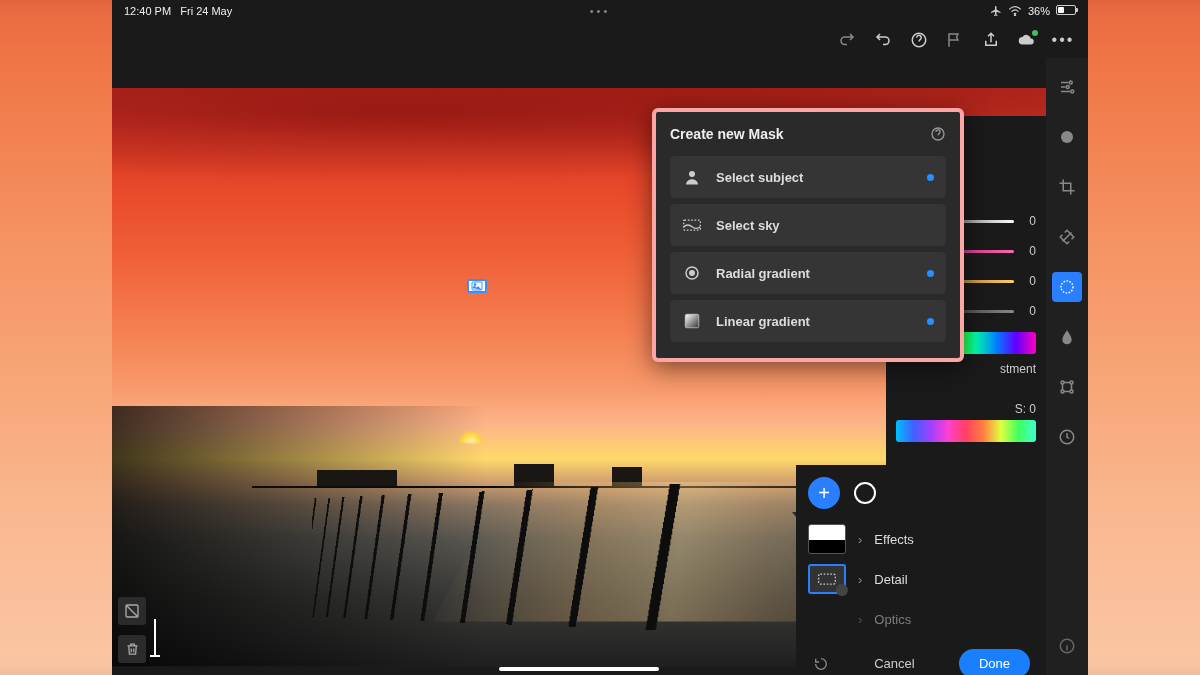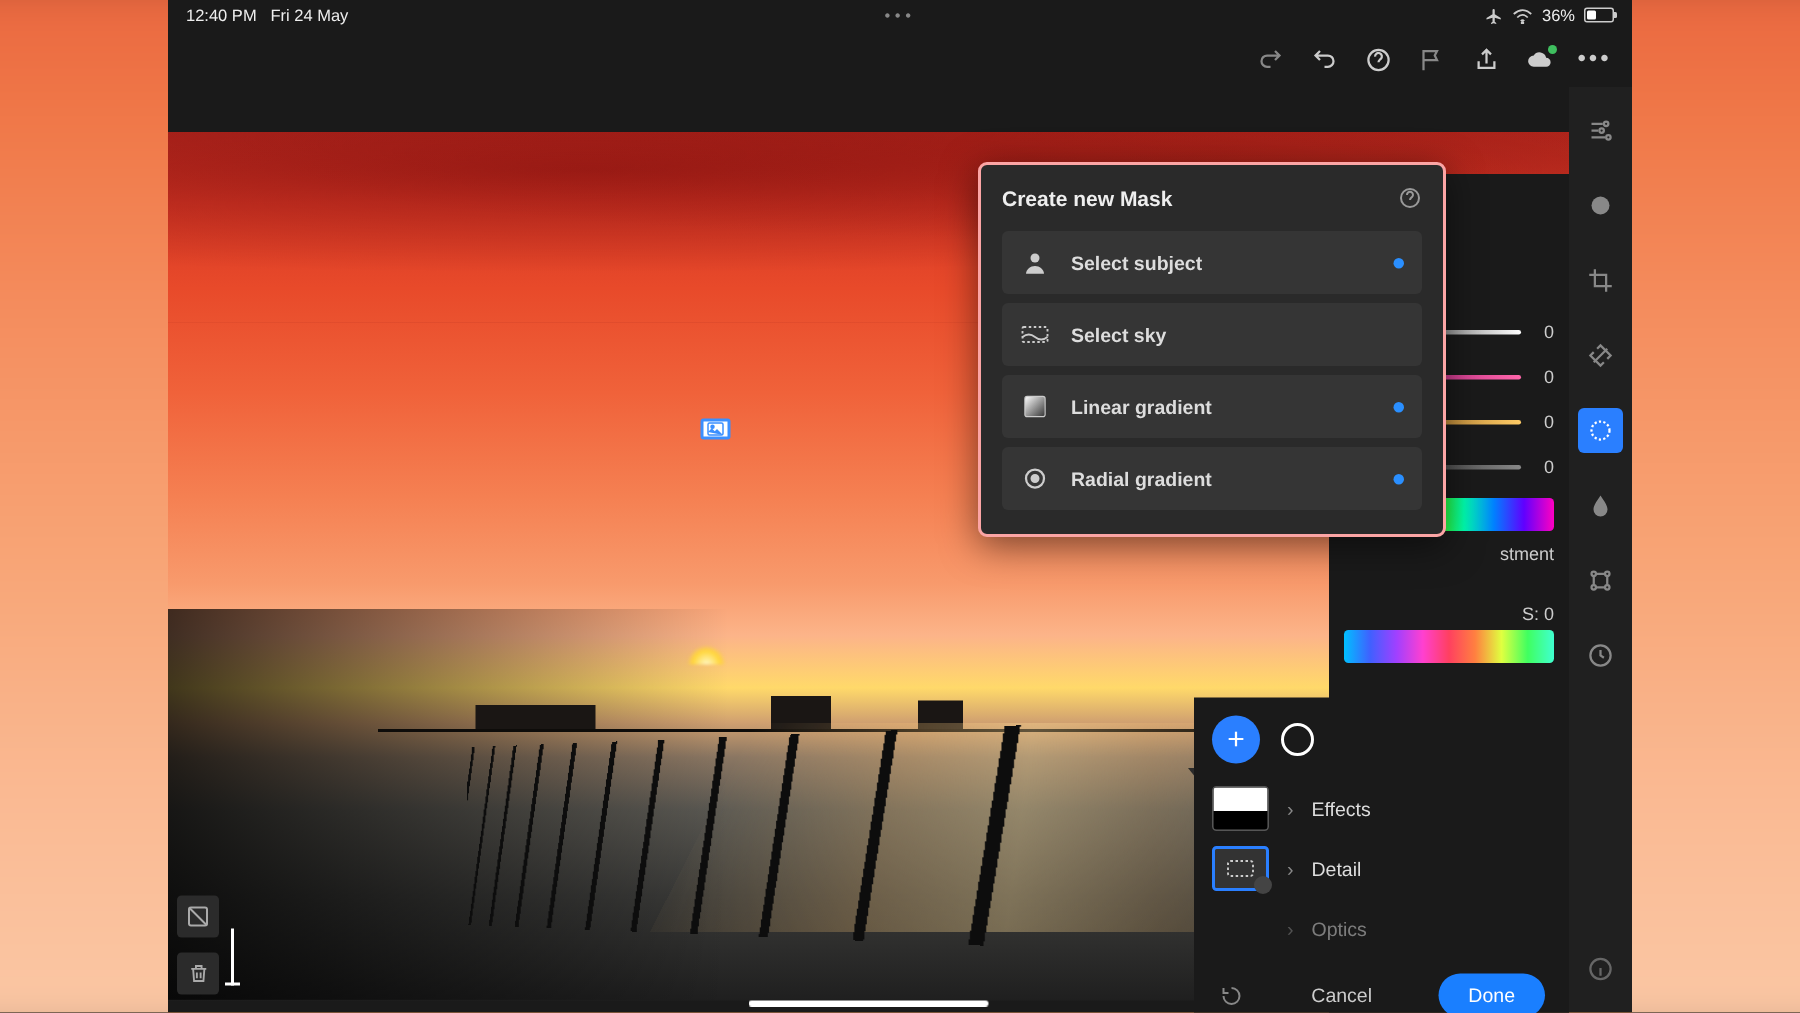--- a/index.html
+++ b/index.html
@@ -8,21 +8,21 @@
   
   .bg-blur {
     position: absolute; inset: 0;
     background: linear-gradient(180deg, #e8623d 0%, #f07848 15%, #f59061 35%, #f8a576 55%, #fab992 75%, #fbcaa8 100%);
     filter: blur(20px);
     transform: scale(1.1);
   }
   
   .app {
     position: absolute; left: 112px; top: 0; width: 976px; height: 675px;
-    background: #f97316; color: #ddd;
+    background: #0f766e; color: #ddd;
     display: flex; flex-direction: column;
   }
   
   
   .statusbar {
     height: 22px; display: flex; align-items: center; justify-content: space-between;
     padding: 0 12px; font-size: 11px; color: #eee; background: #1a1a1a;
   }
   .statusbar .center-dots { position: absolute; left: 50%; transform: translateX(-50%); letter-spacing: 3px; color: #888; }
   .statusbar .right { display: flex; align-items: flex-start; gap: 6px; }
@@ -98,21 +98,21 @@
   }
   .label-stment { text-align:right; padding: 8px 0; }
   .s-label { text-align:right; padding-top: 18px; }
   .hue-strip { height: 22px; border-radius:3px; margin-top:4px;
     background: linear-gradient(90deg, #00c0ff, #4060ff, #a040ff, #ff40d0, #ff4060, #ff8040, #e0ff40, #40ff60, #40ffd0);
   }
   
   
   .mask-popup {
     position: absolute; left: 540px; top: 50px; width: 312px;
-    background: #2a2a2a; border: 2px solid #fca5a5; border-radius: 6px;
+    background: #2a2a2a; border: 4px solid #fca5a5; border-radius: 6px;
     padding: 14px 14px 10px; box-shadow: 0 6px 24px rgba(0,0,0,0.5);
   }
   .mask-popup h3 { font-size: 14px; font-weight: 600; color:#eee; display:flex; justify-content:space-between; align-items:center; margin-bottom: 14px; }
   .mask-item { height: 42px; background: #353535; border-radius: 4px; margin-bottom: 6px; display:flex; align-items:center; padding: 0 12px; gap: 14px; font-size: 13px; position:relative;font-weight:bold; }
   .mask-item .mi-icon { width: 20px; display:flex; justify-content:center; color:#ccc; }
   .mask-item .dot { position:absolute; right: 12px; width: 7px; height: 7px; border-radius:50%; background: #2a8fff; }
   
   
   .mask-strip { position:absolute; right: 42px; bottom: 0; width: 250px; height: 210px; background: #1a1a1a; padding: 8px 12px; }
   .mask-strip-top { display:flex; align-items:center; gap: 14px; padding: 4px 0 10px; }
@@ -345,43 +345,43 @@
             <span class="mi-icon">
               <svg width="20" height="14" viewBox="0 0 24 16" fill="none" stroke="#ccc" stroke-width="1.5" stroke-dasharray="2 2">
                 <rect x="2" y="2" width="20" height="12" rx="1"></rect>
                 <path d="M2 10q5-4 10 0t10 0" stroke-dasharray="0"></path>
               </svg>
             </span>
             <span>Select sky</span>
           </div>
           <div class="mask-item">
             <span class="mi-icon">
+              <svg width="18" height="18" viewBox="0 0 24 24" fill="none" stroke="#ccc" stroke-width="2">
+                <circle cx="12" cy="12" r="8"></circle>
+                <circle cx="12" cy="12" r="3" fill="#ccc"></circle>
+              </svg>
+            </span>
+            <span>Radial gradient</span>
+            <span class="dot"></span>
+          </div>
+          <div class="mask-item">
+            <span class="mi-icon">
               <svg width="18" height="18" viewBox="0 0 24 24">
                 <defs>
                   <linearGradient id="lg" x1="0" y1="0" x2="1" y2="1">
                     <stop offset="0" stop-color="#fff"></stop>
                     <stop offset="1" stop-color="#333"></stop>
                   </linearGradient>
                 </defs>
                 <rect x="3" y="3" width="18" height="18" rx="2" fill="url(#lg)" stroke="#ccc"></rect>
               </svg>
             </span>
             <span>Linear gradient</span>
             <span class="dot"></span>
           </div>
-          <div class="mask-item">
-            <span class="mi-icon">
-              <svg width="18" height="18" viewBox="0 0 24 24" fill="none" stroke="#ccc" stroke-width="2">
-                <circle cx="12" cy="12" r="8"></circle>
-                <circle cx="12" cy="12" r="3" fill="#ccc"></circle>
-              </svg>
-            </span>
-            <span>Radial gradient</span>
-            <span class="dot"></span>
-          </div>
         </div>
     </div>
     <div class="popup-caret"></div>
 
     <div class="mask-strip">
       <div class="mask-strip-top">
         <div class="add-btn">+</div>
         <div class="circ-btn"></div>
       </div>
       <div class="mask-row">

